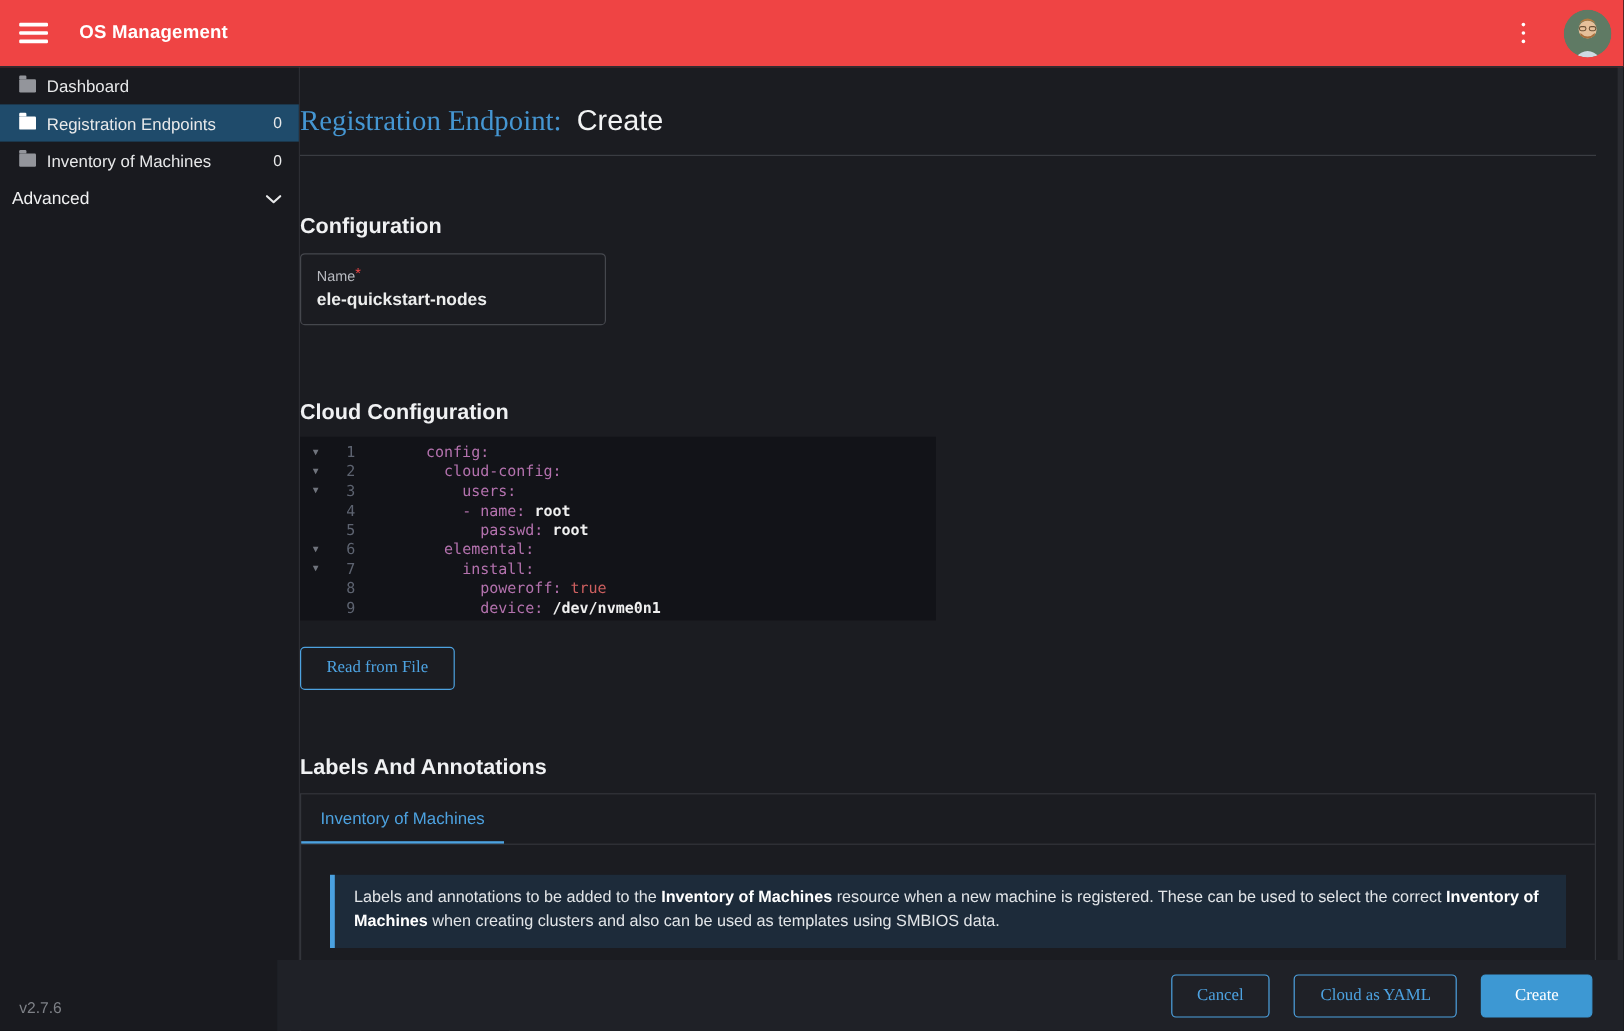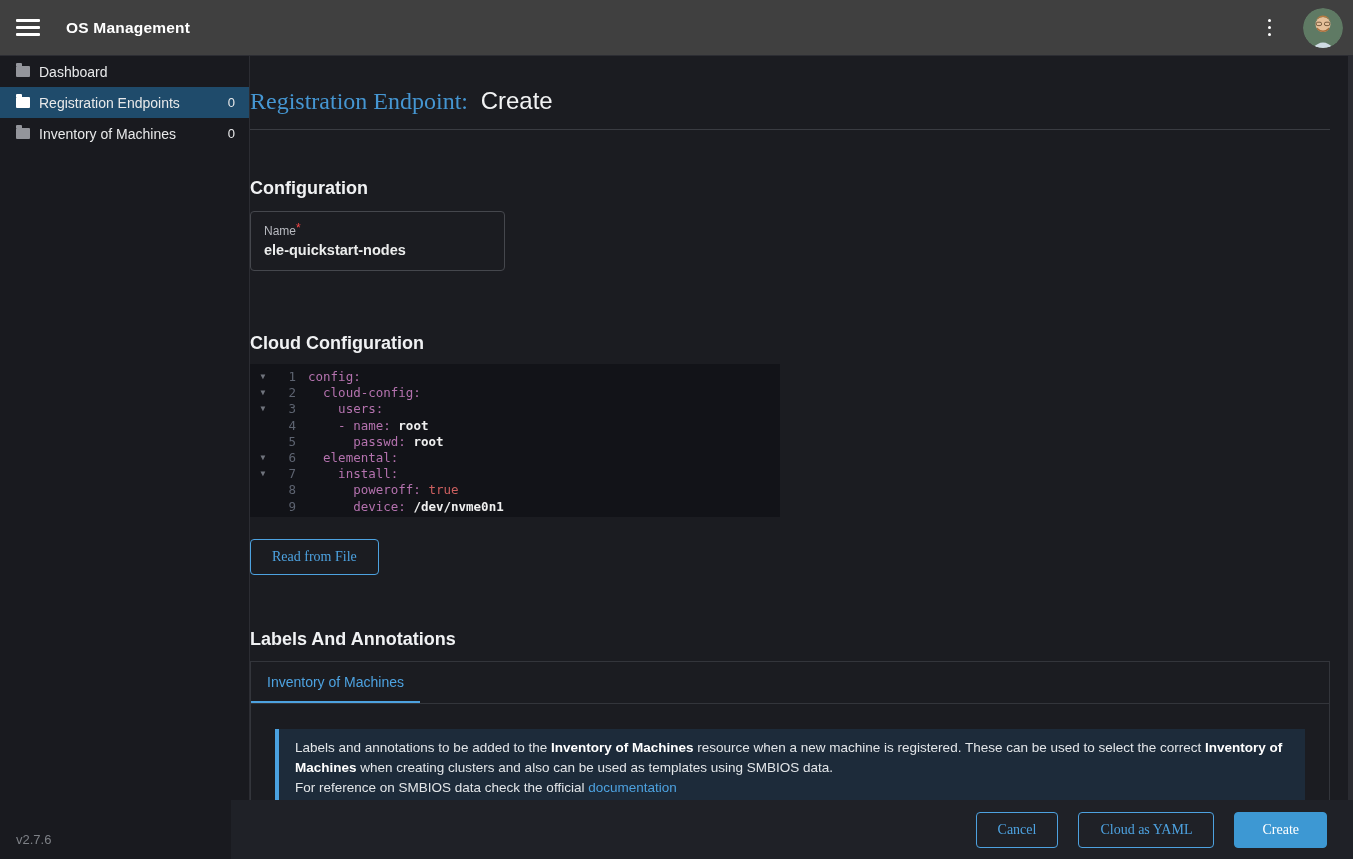--- a/index.html
+++ b/index.html
@@ -1,20 +1,20 @@
 <!DOCTYPE html>
 <html><head>
 <meta charset="utf-8">
 <style>
   * { margin:0; padding:0; box-sizing:border-box; }
   html,body { width:1353px; height:859px; overflow:hidden; background:#101114; }
   body { font-family:"Liberation Sans", sans-serif; color:#e8e9ea; position:relative; }
 
   
-  .topbar { position:absolute; top:0; left:0; right:0; height:56px; background:#404040;
+  .topbar { position:absolute; top:0; left:0; right:0; height:56px; background:#ef4444;
             border-bottom:1px solid #2c2d33; display:flex; align-items:center; z-index:30; }
   .hamburger { width:24px; height:17px; margin-left:16px; display:flex; flex-direction:column;
                justify-content:space-between; cursor:pointer; }
   .hamburger span { display:block; height:3px; background:#ffffff; border-radius:1px; }
   .topbar-title { margin-left:26px; font-size:15.5px; font-weight:700; color:#ffffff; letter-spacing:.2px; }
   .topbar-right { margin-left:auto; display:flex; align-items:center; }
   .kebab { display:flex; flex-direction:column; gap:3.5px; padding:6px 10px; margin-right:22px; cursor:pointer; }
   .kebab i { width:3.5px; height:3.5px; border-radius:50%; background:#ffffff; }
   .avatar { width:40px; height:40px; border-radius:50%; overflow:hidden; margin-right:10px; cursor:pointer; }
 
@@ -56,21 +56,21 @@
   .name-input { display:block; width:100%; margin-top:3px; background:transparent; border:none; outline:none;
                 color:#eceded; font-size:14.5px; font-weight:600; font-family:"Liberation Sans",sans-serif; padding:0; }
 
   .h-cloud { margin-top:62px; }
   .code-editor { margin-top:10px; width:530px; height:153px; background:#121318; padding-top:5px;
                  font-family:"DejaVu Sans Mono", monospace; font-size:12.5px; line-height:16.2px; cursor:text; }
   .cm-line { display:flex; white-space:pre; }
   .cm-fold { width:26px; text-align:center; color:#70747d; font-size:8px; line-height:16.2px; cursor:pointer; }
   .cm-num  { width:20px; text-align:right; color:#5d6370; }
   .cm-code { margin-left:12px; color:#e8e8e8; }
-  .cm-code .key { color:#b472ae; }
+  .cm-code .key { color:#b472ae;margin-left:47px; }
   .cm-code .val { color:#efefef; font-weight:700; }
   .cm-code .val.bool { color:#cc5f5f; font-weight:400; }
 
   .btn { display:inline-flex; align-items:center; justify-content:center; height:36px; border-radius:4px;
          font-size:14px; font-family:Liberation Serif, serif; cursor:pointer; background:transparent; }
   .btn-outline { border:1px solid #4da2e0; color:#4da2e0; padding:0 21px; }
   .btn-solid { border:1px solid #3d98d3; background:#3d98d3; color:#ffffff; padding:0 27px; font-weight:400; }
   .read-file { margin-top:22px; }
 
   .h-labels { margin-top:54px; }
@@ -137,20 +137,26 @@
   <div class="nav-item selected">
     <span class="folder"></span>
     <span>Registration Endpoints</span>
     <span class="nav-count">0</span>
   </div>
   <div class="nav-item">
     <span class="folder"></span>
     <span>Inventory of Machines</span>
     <span class="nav-count">0</span>
   </div>
+  <div class="nav-group">
+    <span>Advanced</span>
+    <svg width="14" height="8" viewBox="0 0 14 8">
+      <polyline points="1.5,1.5 7,6.5 12.5,1.5" fill="none" stroke="#e8e9ea" stroke-width="1.8" stroke-linecap="round" stroke-linejoin="round"></polyline>
+    </svg>
+  </div>
   <div class="version">v2.7.6</div>
 </nav>
 
 <main class="main">
   <div class="main-inner">
 
     <h1 class="page-title">
       <span class="t-blue">Registration Endpoint:</span>
       <span class="t-white">Create</span>
     </h1>
@@ -201,21 +207,20 @@
 
     <div class="tabs-box">
       <div class="tab-bar">
         <div class="tab active">
           <span>Inventory of Machines</span>
         </div>
       </div>
       <div class="tab-panel">
         <div class="banner">
           <span>Labels and annotations to be added to the </span><b>Inventory of Machines</b><span> resource when a new machine is registered. These can be used to select the correct </span><b>Inventory of Machines</b><span> when creating clusters and also can be used as templates using SMBIOS data.</span>
-          <span class="line2"><span>For reference on SMBIOS data check the official </span><a>documentation</a></span>
         </div>
       </div>
     </div>
 
   </div>
   <div class="scroll-strip"></div>
 </main>
 
 <footer class="footer">
   <button class="btn btn-outline">Cancel</button>

